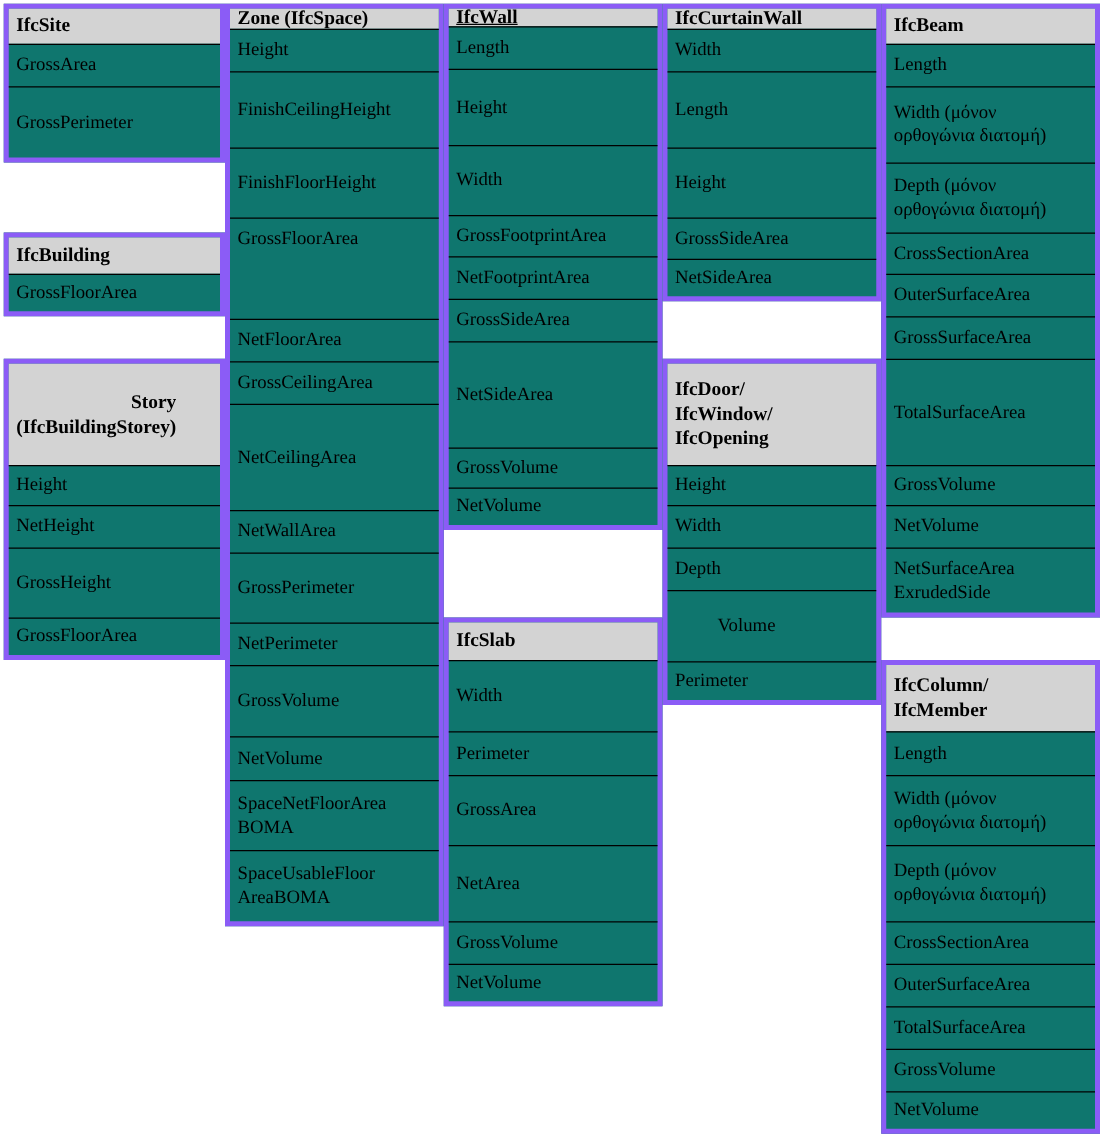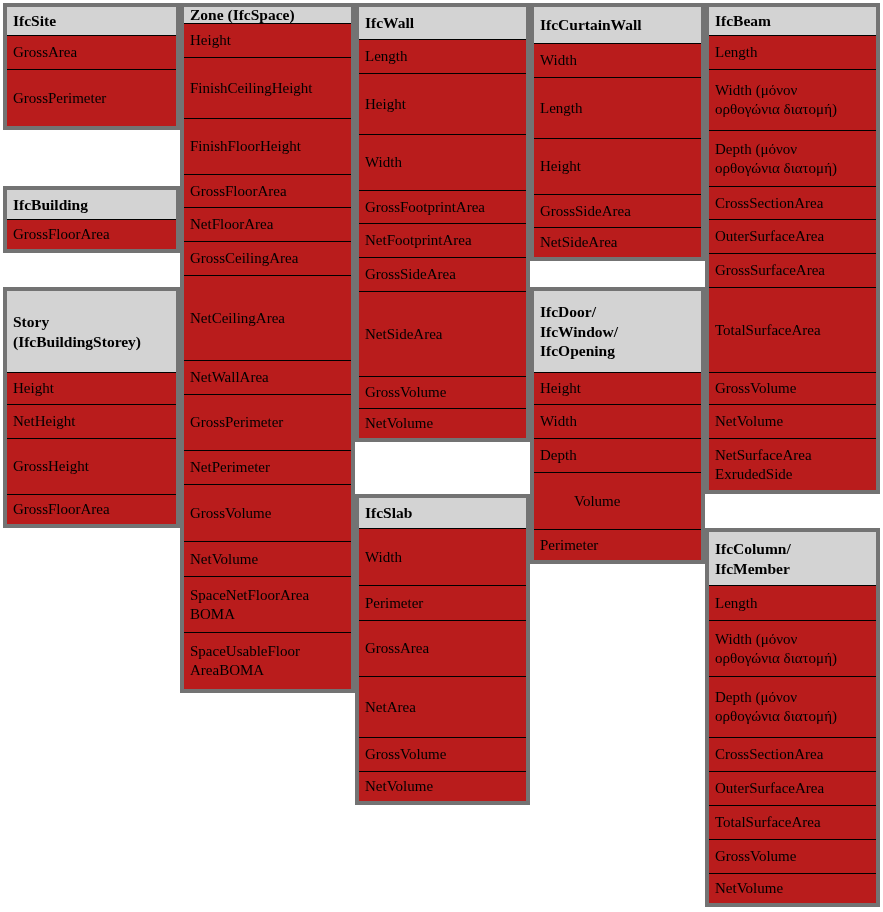--- a/index.html
+++ b/index.html
@@ -8,22 +8,22 @@
     width: 883px;
     height: 912px;
     background: #ffffff;
     font-family: "Liberation Serif", serif;
     color: #000000;
     overflow: hidden;
   }
   .mtable {
     position: absolute;
     box-sizing: border-box;
-    border: 4px solid #737373;
-    background: #b91c1c;
+    border: 4px solid #8b5cf6;
+    background: #0f766e;
   }
   .cell {
     box-sizing: border-box;
     display: flex;
     align-items: center;
     padding: 1px 4px 1px 6px;
     font-size: 15px;
     line-height: 1.25;
     white-space: pre-line;
     border-top: 1px solid #000000;
@@ -43,69 +43,69 @@
   <div class="mtable" style="left: 3px; top: 3px; width: 177px;">
     <div class="cell header" style="height: 28px;">IfcSite</div>
   <div class="cell" style="height: 34px;">GrossArea</div>
       <div class="cell" style="height: 57px;">GrossPerimeter</div>
     </div>
   <div class="mtable" style="left: 3px; top: 186px; width: 177px;">
     <div class="cell header" style="height: 29px;">IfcBuilding</div>
   <div class="cell" style="height: 30px;">GrossFloorArea</div>
     </div>
   <div class="mtable" style="left: 3px; top: 287px; width: 177px;">
-    <div class="cell header" style="height: 81px;">Story
+    <div class="cell header" style="height: 81px; text-align: right;">Story
 (IfcBuildingStorey)</div>
   <div class="cell" style="height: 32px;">Height</div>
       <div class="cell" style="height: 34px;">NetHeight</div>
       <div class="cell" style="height: 56px;">GrossHeight</div>
       <div class="cell" style="height: 30px;">GrossFloorArea</div>
     </div>
   <div class="mtable" style="left: 180px; top: 3px; width: 175px;">
     <div class="cell header" style="height: 16px;">Zone (IfcSpace)</div>
   <div class="cell" style="height: 34px;">Height</div>
       <div class="cell" style="height: 61px;">FinishCeilingHeight</div>
       <div class="cell" style="height: 56px;">FinishFloorHeight</div>
       <div class="cell" style="height: 33px;">GrossFloorArea</div>
-      <div class="cell" style="height: 34px;">NetFloorArea</div>
+      <div class="cell" style="height: 34px; margin-top: 48px;">NetFloorArea</div>
       <div class="cell" style="height: 34px;">GrossCeilingArea</div>
       <div class="cell" style="height: 85px; text-align: center;">NetCeilingArea</div>
       <div class="cell" style="height: 34px;">NetWallArea</div>
       <div class="cell" style="height: 56px;">GrossPerimeter</div>
       <div class="cell" style="height: 34px;">NetPerimeter</div>
       <div class="cell" style="height: 57px;">GrossVolume</div>
       <div class="cell" style="height: 35px;">NetVolume</div>
       <div class="cell" style="height: 56px;">SpaceNetFloorArea
 BOMA</div>
       <div class="cell" style="height: 57px;">SpaceUsableFloor
 AreaBOMA</div>
     </div>
   <div class="mtable" style="left: 355px; top: 3px; width: 175px;">
-    <div class="cell header" style="height: 32px;">IfcWall</div>
+    <div class="cell header" style="height: 14px; text-decoration: underline;">IfcWall</div>
   <div class="cell" style="height: 34px;">Length</div>
       <div class="cell" style="height: 61px;">Height</div>
       <div class="cell" style="height: 56px;">Width</div>
       <div class="cell" style="height: 33px;">GrossFootprintArea</div>
       <div class="cell" style="height: 34px;">NetFootprintArea</div>
       <div class="cell" style="height: 34px;">GrossSideArea</div>
       <div class="cell" style="height: 85px;">NetSideArea</div>
       <div class="cell" style="height: 32px;">GrossVolume</div>
       <div class="cell" style="height: 30px;">NetVolume</div>
     </div>
   <div class="mtable" style="left: 355px; top: 494px; width: 175px;">
     <div class="cell header" style="height: 30px;">IfcSlab</div>
   <div class="cell" style="height: 57px;">Width</div>
       <div class="cell" style="height: 35px;">Perimeter</div>
       <div class="cell" style="height: 56px;">GrossArea</div>
       <div class="cell" style="height: 61px;">NetArea</div>
       <div class="cell" style="height: 34px;">GrossVolume</div>
       <div class="cell" style="height: 30px;">NetVolume</div>
     </div>
   <div class="mtable" style="left: 530px; top: 3px; width: 175px;">
-    <div class="cell header" style="height: 36px;">IfcCurtainWall</div>
+    <div class="cell header" style="height: 16px;">IfcCurtainWall</div>
   <div class="cell" style="height: 34px;">Width</div>
       <div class="cell" style="height: 61px;">Length</div>
       <div class="cell" style="height: 56px;">Height</div>
       <div class="cell" style="height: 33px;">GrossSideArea</div>
       <div class="cell" style="height: 30px;">NetSideArea</div>
     </div>
   <div class="mtable" style="left: 530px; top: 287px; width: 175px;">
     <div class="cell header" style="height: 81px;">IfcDoor/
 IfcWindow/
 IfcOpening</div>

